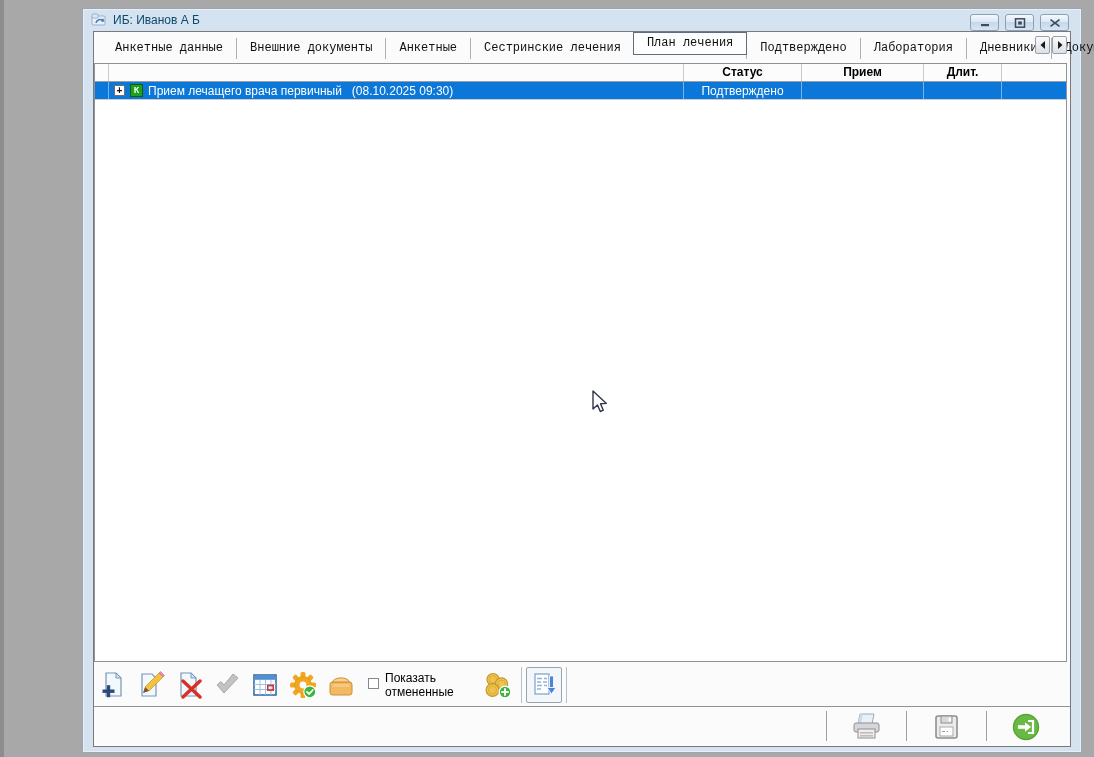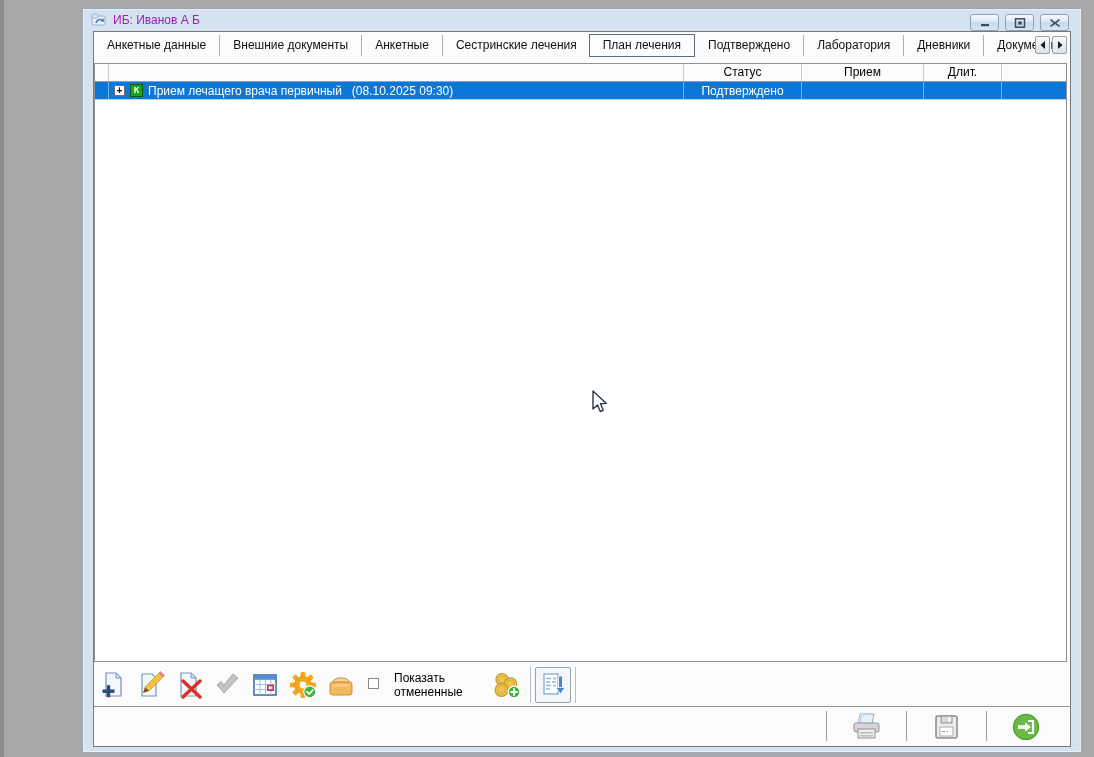--- a/index.html
+++ b/index.html
@@ -14,55 +14,55 @@
 
   
   .window {
     position:absolute; left:82px; top:8px; width:1000px; height:745px;
     background:#d5e2f0;
     border:1px solid #9aa6b4;
     box-shadow:0 0 0 1px rgba(255,255,255,.45) inset;
   }
   .titlebar { position:absolute; left:0; top:0; width:100%; height:22px; display:flex; align-items:center; }
   .title-icon { width:16px; height:16px; margin:0 6px 0 8px; flex:0 0 auto; }
-  .title-text { font-size:12px; color:#a21caf; }
+  .title-text { font-size:12px; color:#0c4a6e; }
   .win-buttons { position:absolute; right:12px; top:5px; display:flex; gap:6px; }
   .win-btn {
     width:29px; height:17px; border:1px solid #8fa0b5; border-radius:3px;
     background:linear-gradient(#f4f9fd 0%, #dbe8f5 45%, #c6d8ec 50%, #d7e5f3 100%);
     display:flex; align-items:center; justify-content:center; cursor:default;
   }
 
   
   .client {
     position:absolute; left:10px; top:22px; width:978px; height:716px;
     background:#fbfbfb; border:1px solid #77797c;
   }
 
   
-  .tabbar { position:absolute; left:0; top:0; width:100%; height:27px; display:flex; align-items:center; padding-left:0; }
+  .tabbar { position:absolute; left:0; top:0; width:100%; height:27px; display:flex; align-items:flex-end; padding-left:8px;font-family:Liberation Mono, monospace; }
   .tab {
     font-size:12px; color:#111; padding:0 13px; height:21px; line-height:21px; white-space:nowrap; cursor:default;
   }
   .tab + .tab { border-left:1px solid #a8b0ba; }
   .tab.active {
     border:1px solid #5f6e7d; background:#fdfdfd; height:23px; line-height:21px; margin:4px -1px;
     position:relative; z-index:2;
   }
   .tab-scrollers { position:absolute; right:3px; top:4px; display:flex; gap:2px; }
   .tab-scroll-btn {
     width:15px; height:18px; border:1px solid #98a0a8; border-radius:2px;
     background:linear-gradient(#fafafa, #dce1e6);
     display:flex; align-items:center; justify-content:center;
   }
 
   
   .grid { position:absolute; left:0; top:31px; width:973px; height:599px; background:#fff;
           border:1px solid #8f9297; }
-  .grid-header { display:flex; height:18px; background:#fcfcfc; border-bottom:1px solid #9a9da2; }
+  .grid-header { display:flex; height:18px; background:#fcfcfc; border-bottom:1px solid #9a9da2;font-weight:bold; }
   .gh-cell { font-size:12px; color:#000; text-align:center; line-height:17px; border-right:1px solid #c6c9cd; overflow:hidden; }
   .gh-cell:last-child { border-right:none; }
   .col-ind  { width:14px; }
   .col-name { width:575px; }
   .col-status { width:118px; }
   .col-date { width:122px; }
   .col-dur  { width:78px; }
   .col-x    { width:64px; flex:1; }
   .grid-row { display:flex; height:18px; background:#0a77d9; color:#fff; border-bottom:1px solid #c9ccd0; cursor:default; }
   .gr-cell { border-right:1px solid rgba(255,255,255,.45); display:flex; align-items:center; overflow:hidden; }
@@ -78,21 +78,21 @@
   .type-badge {
     width:13px; height:13px; background:#1ca21c; border:1px solid #0b5e0b; flex:0 0 auto;
     color:#fff; font-size:9px; font-weight:bold; text-align:center; line-height:11px;
   }
 
   
   .toolbar { position:absolute; left:0; top:630px; width:976px; height:45px; background:#fbfbfb;
              display:flex; align-items:center; }
   .tool-btn { width:38px; height:38px; display:flex; align-items:center; justify-content:center; cursor:default; }
   .tool-sep { width:1px; height:36px; background:#b9bfc5; margin:0 4px; }
-  .chk-wrap { display:flex; align-items:flex-start; margin-left:8px; gap:15px; }
+  .chk-wrap { display:flex; align-items:flex-start; margin-left:8px; gap:6px; }
   .checkbox { width:11px; height:11px; border:1px solid #888; background:#fff; margin-top:7px; }
   .chk-label { font-size:12px; color:#000; width:80px; line-height:14px; }
   .toggle-btn {
     width:36px; height:36px; border:1px solid #9aa4ae; border-radius:2px; background:#f4f7fa;
     display:flex; align-items:center; justify-content:center;
   }
   .toolbar-bottom-line { position:absolute; left:0; top:674px; width:976px; height:1px; background:#8f9297; }
 
   
   .statusbar { position:absolute; left:0; top:675px; width:976px; height:39px; background:#fbfbfb; }

